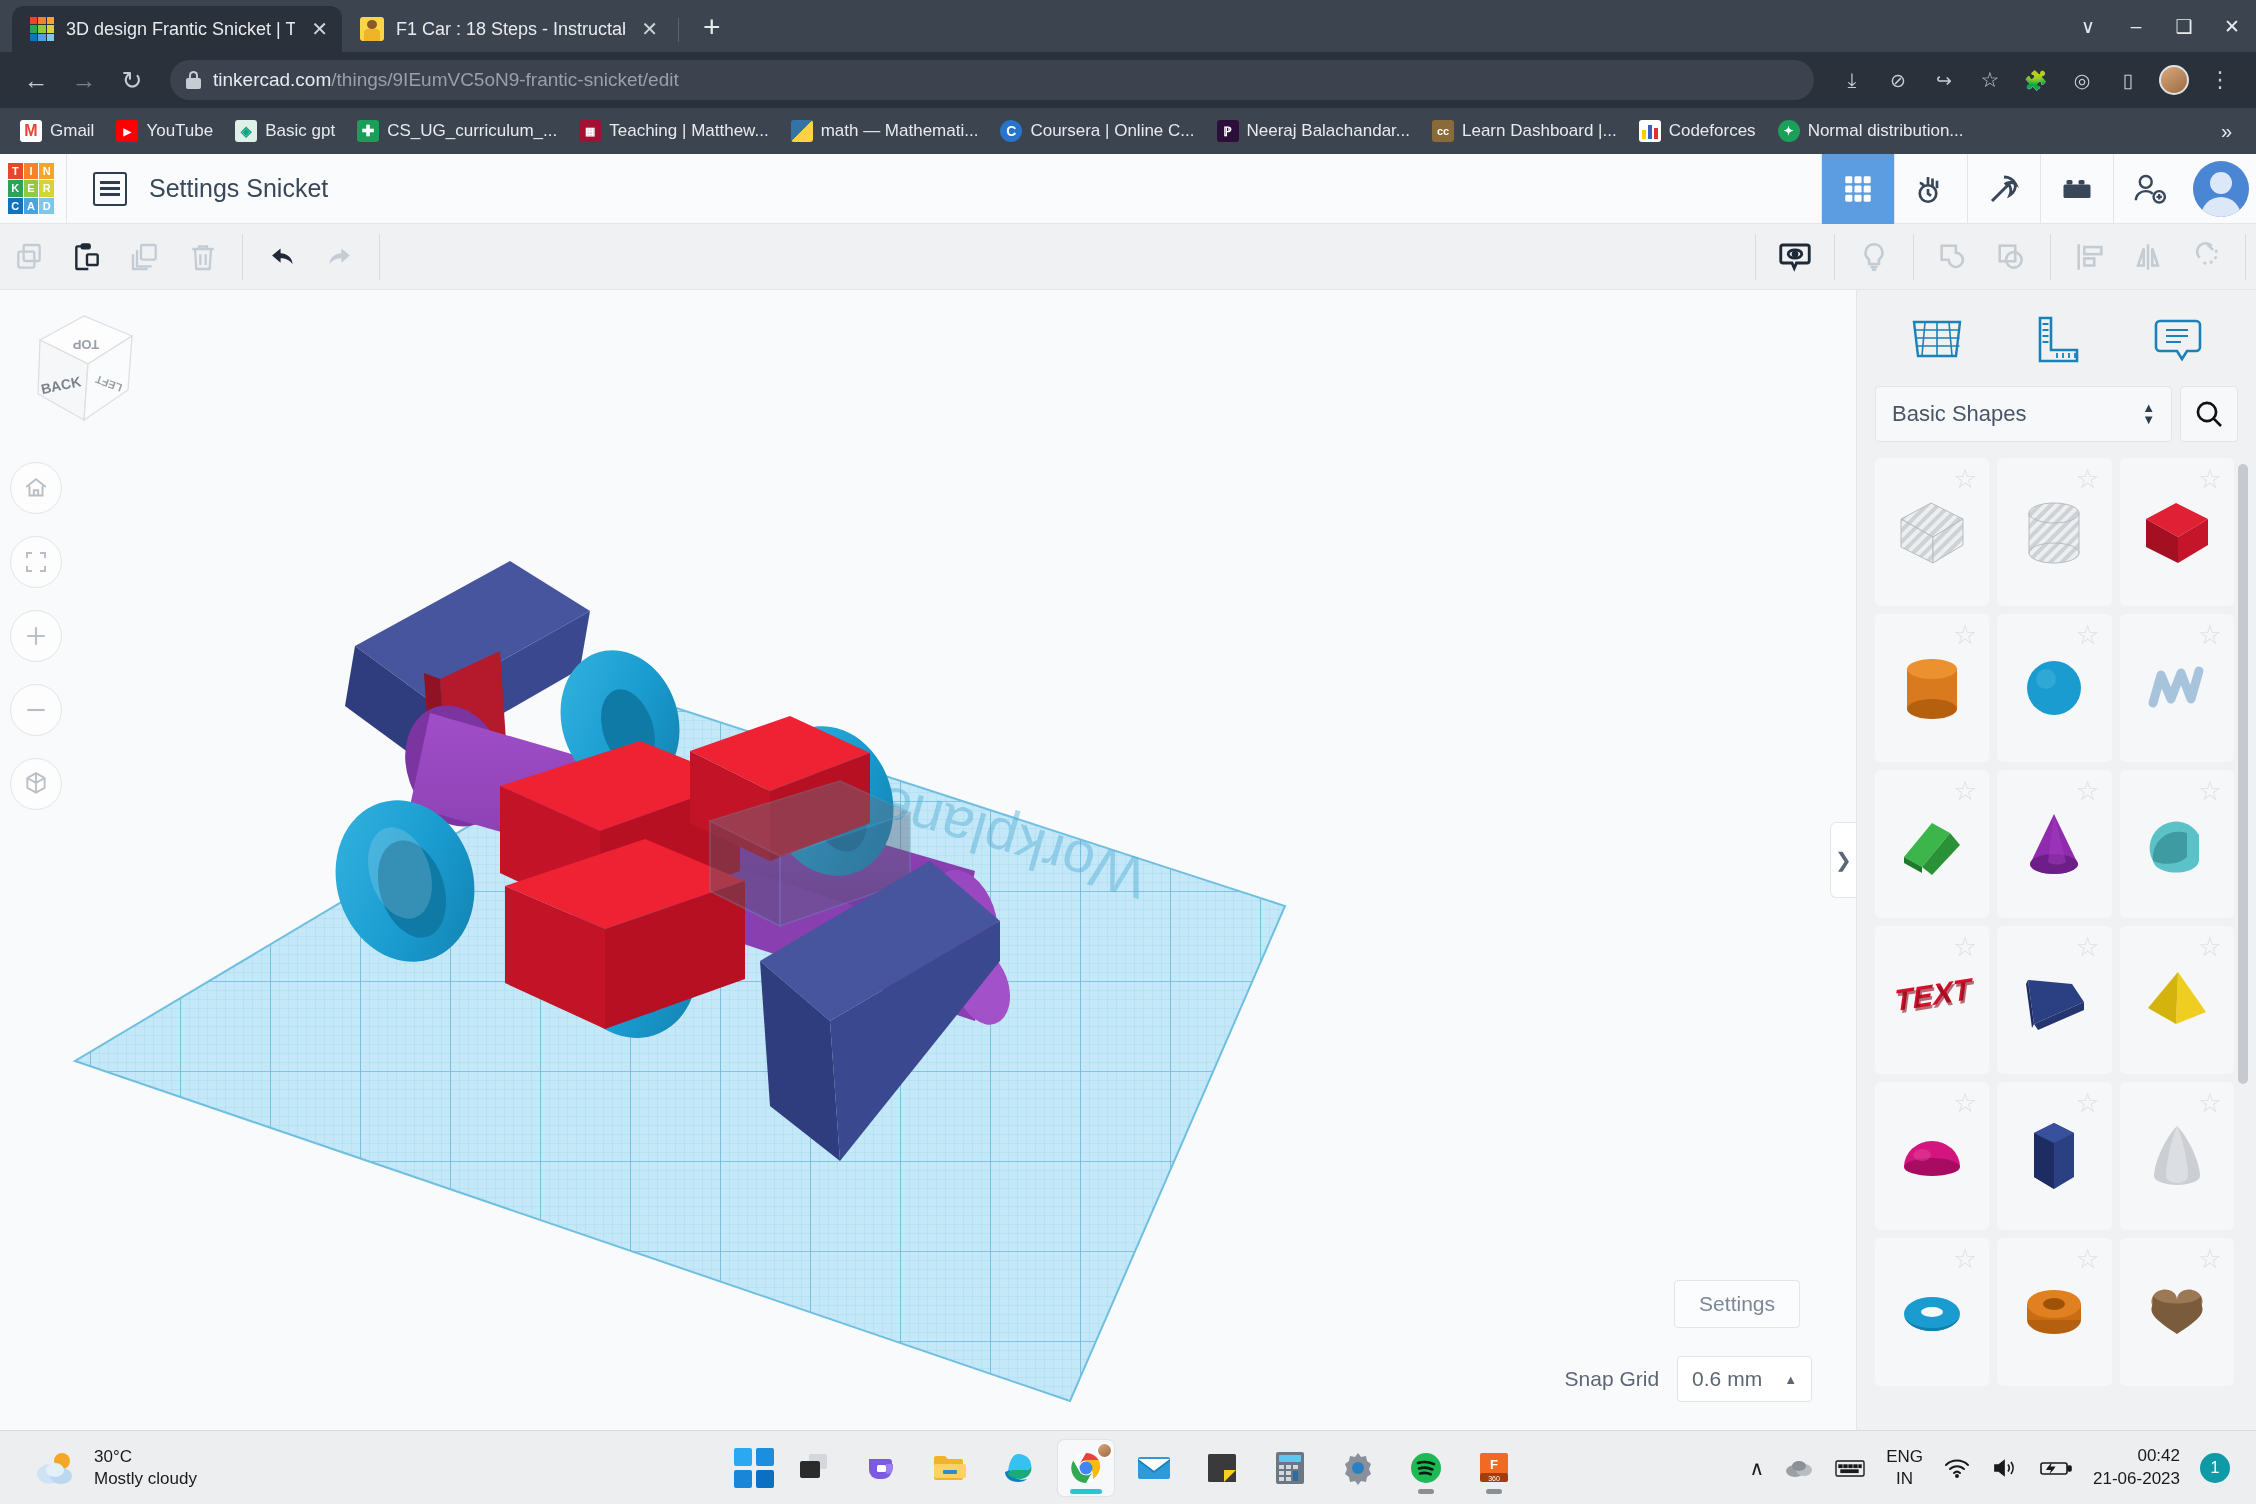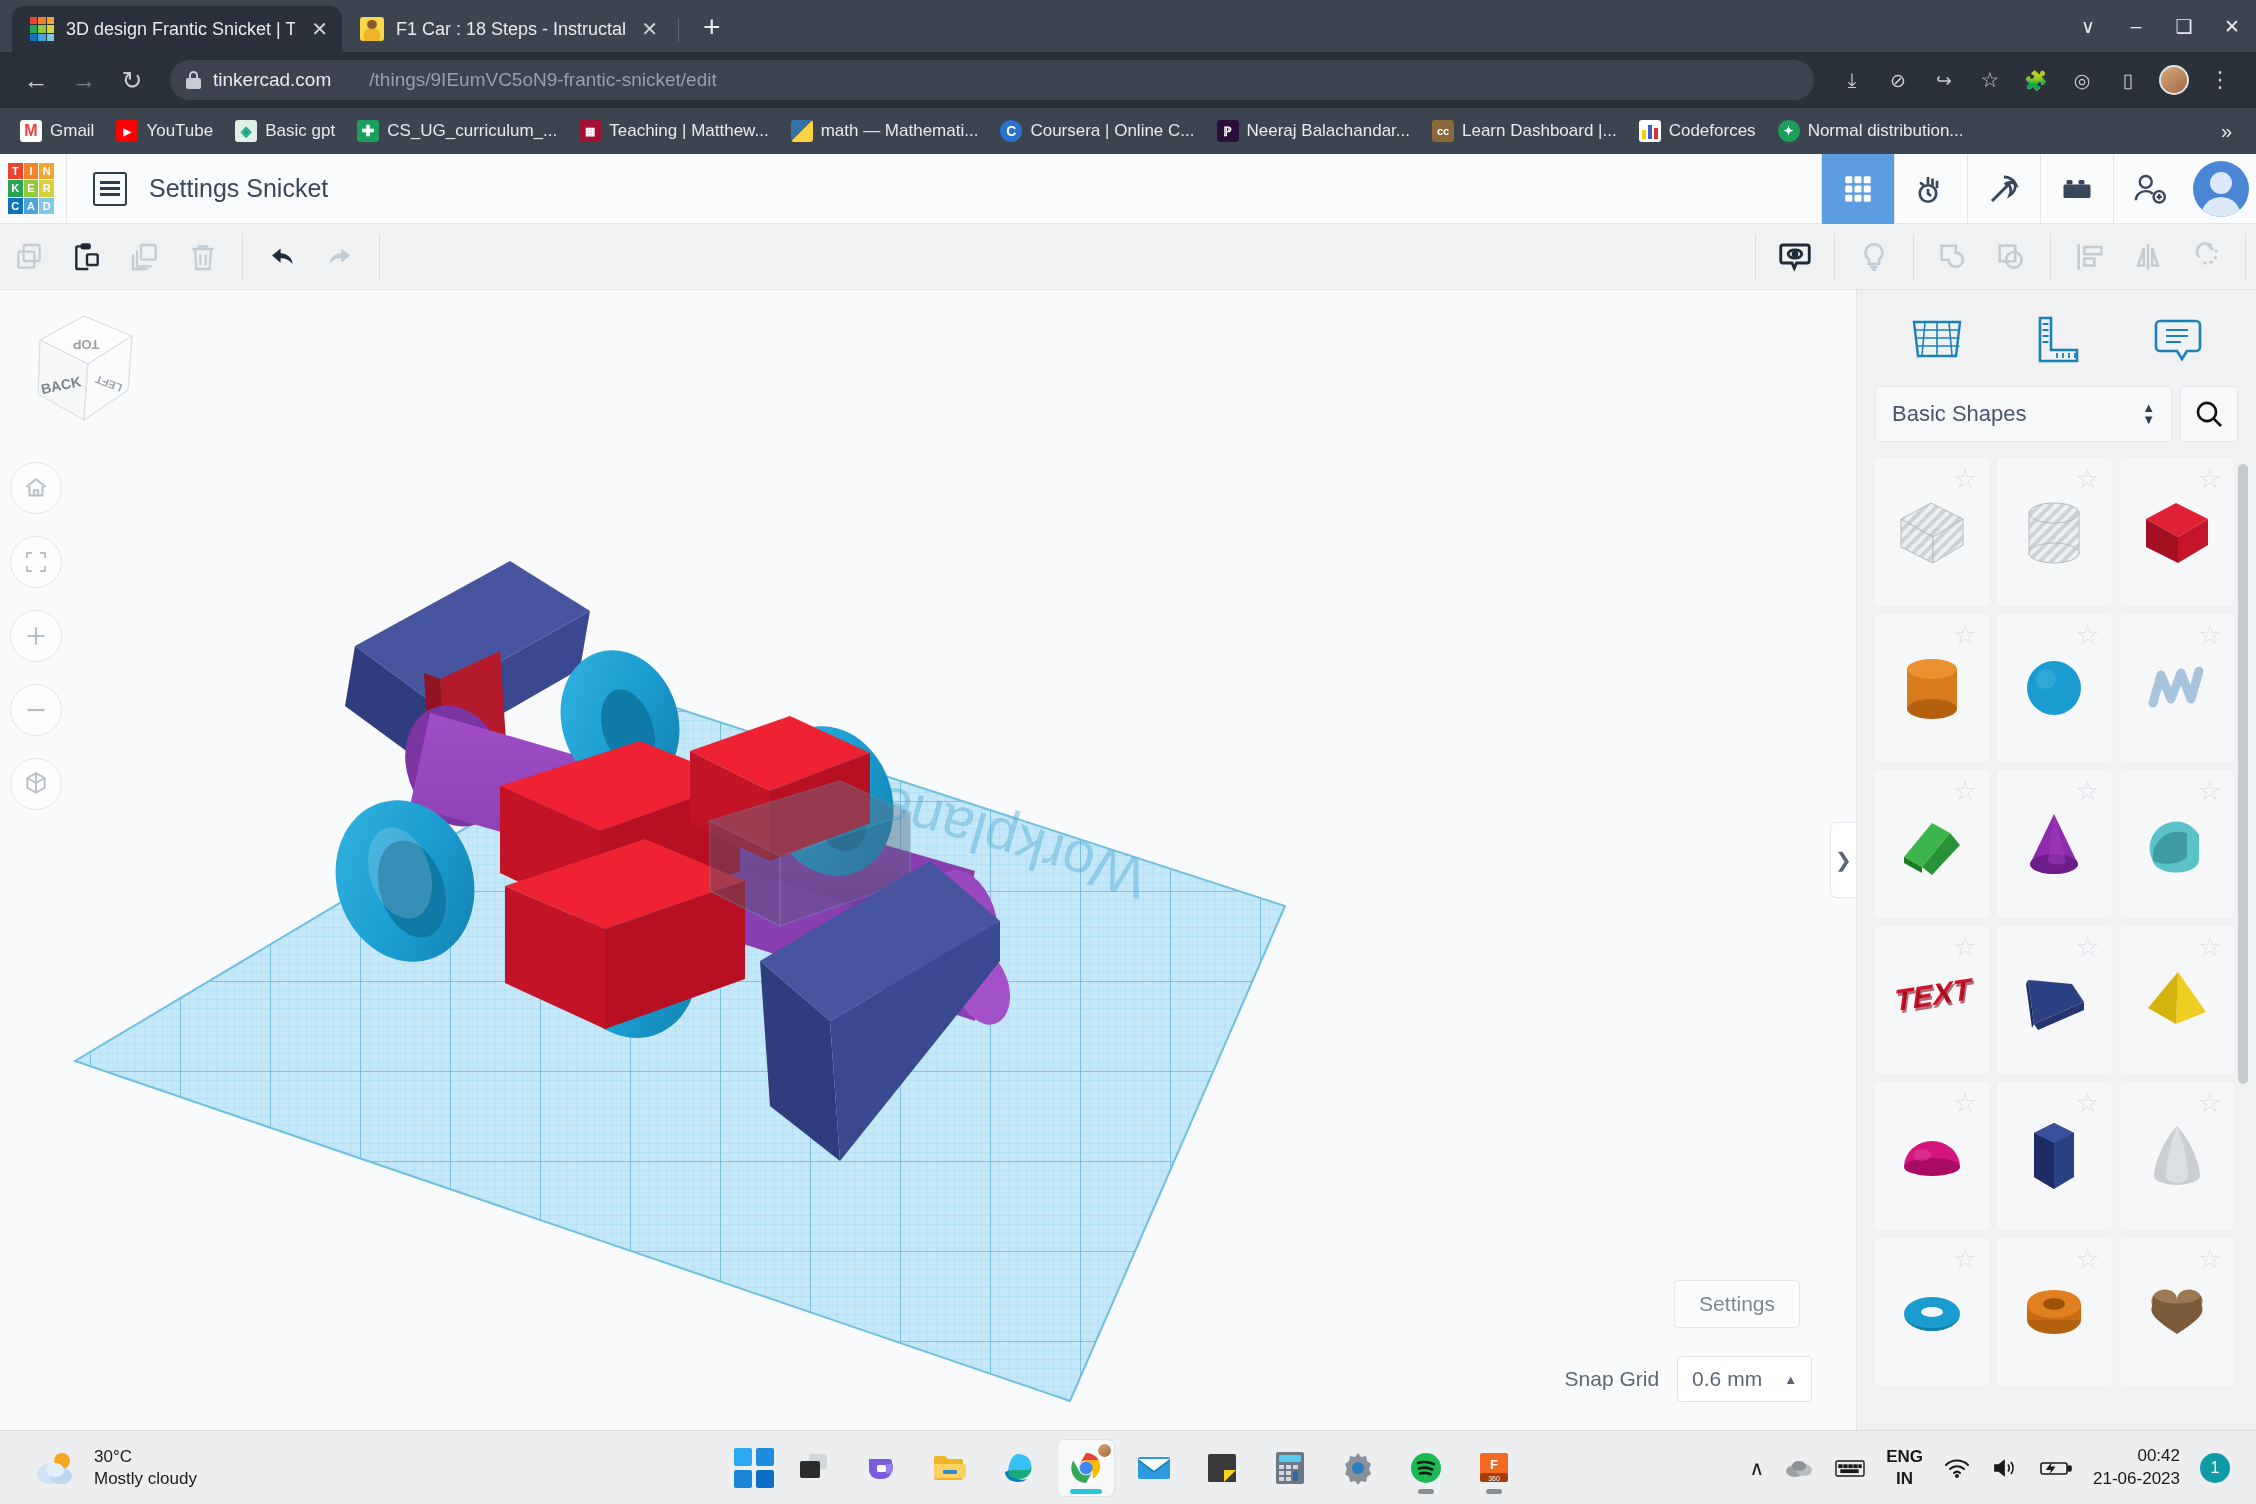--- a/index.html
+++ b/index.html
@@ -18,21 +18,21 @@
   .tab-sep { width: 1px; height: 24px; background: #5c6370; margin: 0 10px 10px 6px; }
   .newtab { color: #e8eaed; font-size: 30px; line-height: 1; padding: 0 14px 10px; }
   .win-ctrls { position: absolute; right: 0; top: 0; height: 52px; display: flex; align-items: center; gap: 0; }
   .win-btn { width: 48px; height: 52px; display: flex; align-items: center; justify-content: center; color: #e8eaed; font-size: 19px; }
 
   .navbar { height: 56px; background: #2b313b; display: flex; align-items: center; padding: 0 14px; gap: 4px; }
   .nav-ico { width: 44px; height: 44px; display: flex; align-items: center; justify-content: center; color: #c8ccd2; font-size: 25px; border-radius: 50%; }
   .nav-ico.dim { color: #787f8a; }
   .omnibox { flex: 1; height: 40px; background: #3c434f; border-radius: 20px; display: flex; align-items: center; padding: 0 16px; margin: 0 12px; gap: 12px; }
   .omnibox .url { font-size: 19px; color: #e8eaed; white-space: nowrap; }
-  .omnibox .url .dim { color: #9aa0a8; padding-left: 38px; }
+  .omnibox .url .dim { color: #9aa0a8; }
   .nav-right { display: flex; align-items: center; gap: 2px; }
   .profile-pic { width: 30px; height: 30px; border-radius: 50%; background: linear-gradient(145deg,#d9a87c,#9c6b42); border: 2px solid #dfe3e8; }
 
   .bookmarks { height: 46px; background: #3c4450; display: flex; align-items: center; padding: 0 10px; gap: 2px; }
   .bm { display: flex; align-items: center; gap: 8px; padding: 4px 10px; border-radius: 5px; }
   .bm-label { font-size: 17px; color: #e8eaed; white-space: nowrap; }
   .bm-ico { width: 22px; height: 22px; flex: none; border-radius: 3px; display: flex; align-items: center; justify-content: center; font-size: 13px; font-weight: bold; color: #fff; overflow: hidden; }
   .bm-more { margin-left: auto; color: #e8eaed; font-size: 20px; padding: 0 14px; }
 
   
@@ -95,21 +95,21 @@
   .tb-start span:nth-child(1){ background:#2aa8f2;} .tb-start span:nth-child(2){ background:#1c8ee0;}
   .tb-start span:nth-child(3){ background:#1a86d8;} .tb-start span:nth-child(4){ background:#0b6fc4;}
   .tb-search { width: 342px; height: 50px; background: #fff; border-radius: 25px; display: flex; align-items: center; padding: 0 16px; gap: 14px; border: 1px solid #e0e3e6; }
   .tb-search-ph { font-size: 20px; color: #5b5b5b; }
   .tb-app { width: 56px; height: 56px; display: flex; align-items: center; justify-content: center; position: relative; border-radius: 6px; }
   .tb-app.active { background: #f7f8f9; box-shadow: 0 0 0 1px #e0e3e6; }
   .tb-app .dot { position: absolute; bottom: 2px; left: 50%; transform: translateX(-50%); width: 16px; height: 5px; border-radius: 3px; background: #8a8f94; }
   .tb-app.active .dot { width: 32px; background: #26c6da; }
   .tb-tray { margin-left: auto; display: flex; align-items: center; gap: 20px; padding-right: 18px; }
   .tray-ico { display:flex; align-items:center; justify-content:center; color: #1a1a1a; }
-  .tray-lang { font-size: 17px; color: #1a1a1a; text-align: center; line-height: 1.25; font-weight: bold; }
+  .tray-lang { font-size: 17px; color: #1a1a1a; text-align: center; line-height: 1.25; }
   .tray-clock { font-size: 17px; color: #1a1a1a; text-align: right; line-height: 1.3; }
   .tray-badge { width: 30px; height: 30px; border-radius: 50%; background: #0f9aa8; color: #fff; font-size: 16px; display: flex; align-items: center; justify-content: center; }
 </style>
 </head>
 <body>
 
 <div class="browser">
 
   <div class="tabstrip">
     <div class="tab active">

